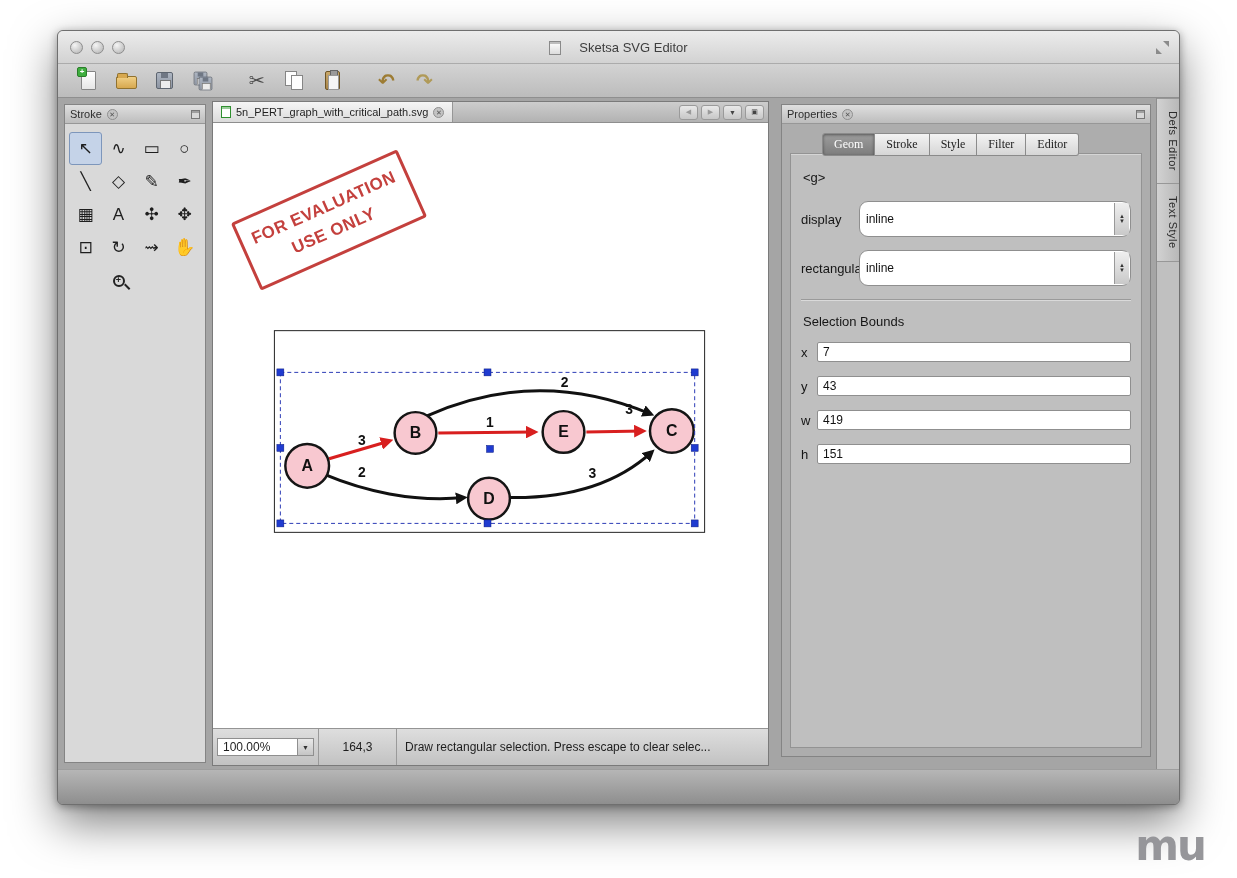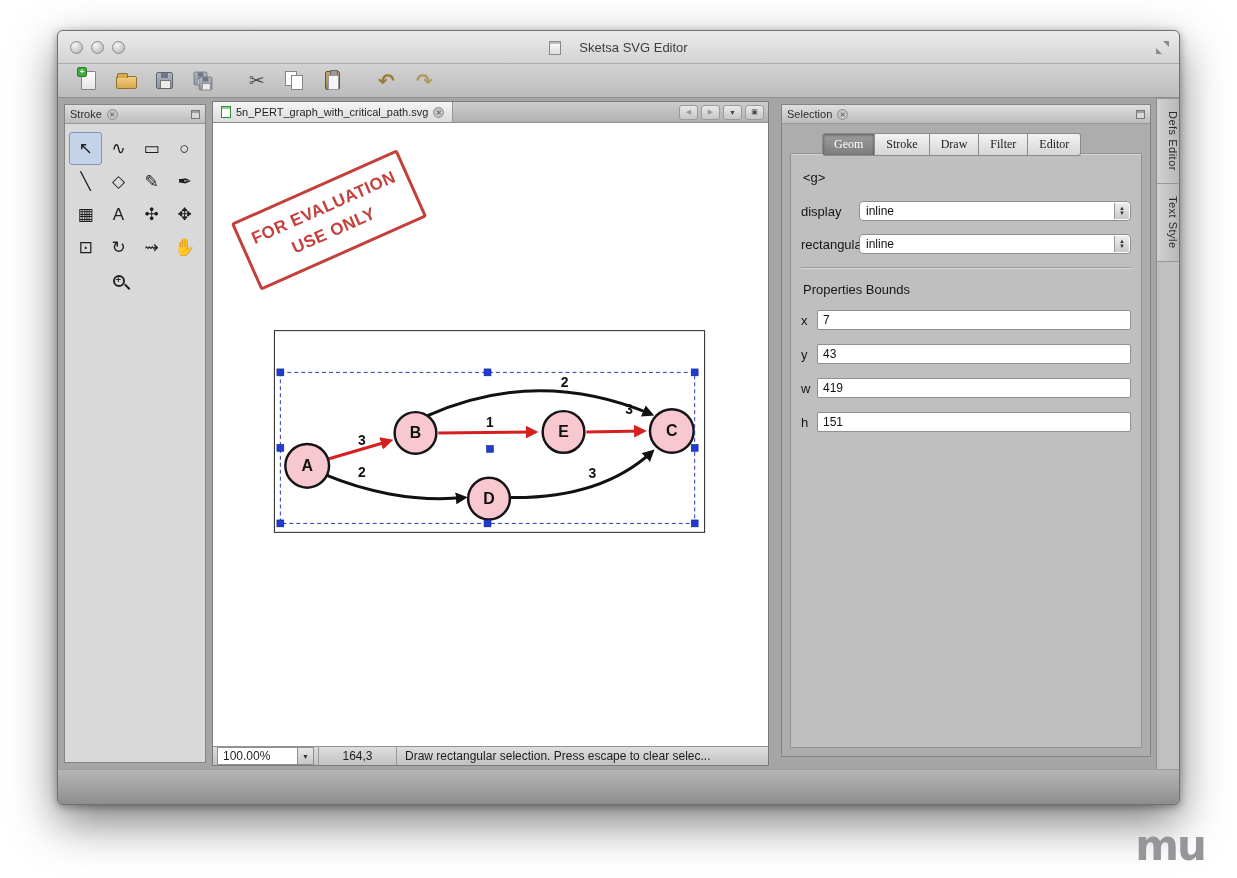--- a/index.html
+++ b/index.html
@@ -69,42 +69,42 @@
   .doctab{display:flex;align-items:center;gap:5px;padding:0 8px;background:linear-gradient(#f5f5f5,#dbdbdb);border-right:1px solid #969696;font-size:11px;color:#1f1f1f;}
   .fileicon{width:10px;height:12px;background:#fff;border:1px solid #2f8f2f;box-shadow:inset 0 2px 0 #99cc99;flex:none;}
   .tabnav{margin-left:auto;display:flex;align-items:center;gap:3px;padding-right:4px;}
   .navbtn{width:19px;height:15px;background:linear-gradient(#e9e9e9,#c7c7c7);border:1px solid #9a9a9a;border-radius:3px;font-size:7px;color:#9a9a9a;display:flex;align-items:center;justify-content:center;}
   .navbtn.dark{color:#444;}
   .canvas{position:absolute;left:0;top:21px;right:0;bottom:25px;background:#fff;overflow:hidden;}
   .gsvg{position:absolute;left:0;top:0;width:100%;height:100%;}
 
   .stamp{position:absolute;left:25px;top:60px;width:182px;height:74px;border:3px solid #c4403d;border-radius:3px;transform:rotate(-24deg);display:flex;flex-direction:column;align-items:center;justify-content:center;color:#c4403d;font-weight:bold;font-size:17px;letter-spacing:.5px;line-height:1.45;}
 
-  .statusbar{position:absolute;left:0;right:0;bottom:0;height:19px;background:linear-gradient(#dedede,#c2c2c2);border-top:1px solid #949494;display:flex;align-items:center;font-size:12px;color:#1e1e1e;}
+  .statusbar{position:absolute;left:0;right:0;bottom:0;height:37px;background:linear-gradient(#dedede,#c2c2c2);border-top:1px solid #949494;display:flex;align-items:center;font-size:12px;color:#1e1e1e;}
   .zoombox{width:106px;align-self:stretch;display:flex;align-items:center;border-right:1px solid #9a9a9a;padding:3px 4px;}
   .zoomfield{flex:1;height:18px;background:#fff;border:1px solid #8f8f8f;display:flex;align-items:center;padding-left:5px;font-size:12px;}
   .zoomarrow{width:16px;height:18px;background:linear-gradient(#e9e9e9,#c5c5c5);border:1px solid #8f8f8f;border-left:none;display:flex;align-items:center;justify-content:center;font-size:7px;color:#333;}
   .coords{width:78px;align-self:stretch;display:flex;align-items:center;justify-content:center;border-right:1px solid #9a9a9a;}
   .statustext{padding-left:8px;white-space:nowrap;overflow:hidden;}
 
   
   .props{position:absolute;left:723px;top:6px;width:370px;bottom:12px;background:#adadad;border:1px solid #848484;}
   .ptabs{display:flex;margin:9px 0 0 40px;position:relative;z-index:2;font-family:Liberation Serif, serif;}
   .ptab{font-size:12px;padding:3px 11px;background:linear-gradient(#f3f3f3,#d6d6d6);border:1px solid #8b8b8b;border-left:none;color:#1c1c1c;}
   .ptab:first-child{border-left:1px solid #8b8b8b;border-radius:3px 0 0 3px;}
   .ptab:last-child{border-radius:0 3px 3px 0;}
   .ptab.active{background:linear-gradient(#9d9d9d,#7d7d7d);color:#fff;box-shadow:inset 0 1px 3px rgba(0,0,0,.45);}
   .pinset{position:absolute;left:8px;right:8px;top:48px;bottom:8px;background:#bfbfbf;border:1px solid #939393;box-shadow:inset 0 1px 0 rgba(255,255,255,.35);padding:12px 10px;overflow:hidden;}
   .gtag{font-size:13px;color:#161616;margin:4px 0 16px 2px;}
   .frow{display:flex;align-items:center;margin-bottom:13px;}
   .flabel{width:58px;font-size:13px;color:#161616;flex:none;}
   .frow.short .flabel{width:16px;}
   .frow.short{margin-bottom:14px;}
   .finput{flex:1;height:20px;border:1px solid #8f8f8f;border-radius:2px;background:#fff;font-size:12px;padding:0 5px;font-family:inherit;color:#111;}
-  .fselect{flex:1;height:20px;border:1px solid #8f8f8f;border-radius:4px;background:#fff;display:flex;align-items:center;position:relative;font-size:12px;color:#111;padding-left:6px;}
+  .fselect{flex:1;height:36px;border:1px solid #8f8f8f;border-radius:9px;background:#fff;display:flex;align-items:center;position:relative;font-size:12px;color:#111;padding-left:6px;}
   .stepper{position:absolute;right:1px;top:1px;bottom:1px;width:15px;background:linear-gradient(#efefef,#c9c9c9);border-left:1px solid #999;display:flex;flex-direction:column;align-items:center;justify-content:center;font-size:6px;color:#333;line-height:5px;border-radius:0 2px 2px 0;}
   .sep{height:2px;border-top:1px solid #9a9a9a;border-bottom:1px solid #dadada;margin:6px 0 13px;}
   .sbtitle{font-size:13px;color:#161616;margin:0 0 13px 2px;}
 
   
   .sidestrip{position:absolute;right:0;top:0;bottom:0;width:23px;background:#c0c0c0;border-left:1px solid #8d8d8d;}
   .vtab{writing-mode:vertical-rl;font-size:11px;color:#2b2b2b;padding:12px 0;text-align:center;width:100%;border-bottom:1px solid #979797;background:linear-gradient(90deg,#d2d2d2,#b8b8b8);letter-spacing:.5px;}
   .vtab:first-child{border-top:1px solid #979797;}
 
   
@@ -316,28 +316,28 @@
           <span class="zoomfield">100.00%</span>
           <span class="zoomarrow">▼</span>
         </div>
         <div class="coords">164,3</div>
         <div class="statustext">Draw rectangular selection. Press escape to clear selec...</div>
       </div>
     </div>
 
     <div class="props">
       <div class="phead">
-        <span>Selection</span>
+        <span>Properties</span>
         <span class="closebadge">✕</span>
         <span class="dockic"></span>
       </div>
       <div class="ptabs">
         <span class="ptab active">Geom</span>
         <span class="ptab">Stroke</span>
-        <span class="ptab">Draw</span>
+        <span class="ptab">Style</span>
         <span class="ptab">Filter</span>
         <span class="ptab">Editor</span>
       </div>
       <div class="pinset">
         <div class="gtag">&lt;g&gt;</div>
 
         <div class="frow">
           <span class="flabel">display</span>
           <span class="fselect">
             <span>inline</span>
@@ -352,21 +352,21 @@
           <span class="fselect">
             <span>inline</span>
             <span class="stepper">
                 <span>▲</span>
                 <span>▼</span>
               </span>
           </span>
         </div>
 
         <div class="sep"></div>
-        <div class="sbtitle">Properties Bounds</div>
+        <div class="sbtitle">Selection Bounds</div>
 
         <div class="frow short">
           <span class="flabel">x</span>
           <input class="finput" value="7" style="">
         </div>
         <div class="frow short">
           <span class="flabel">y</span>
           <input class="finput" value="43" style="">
         </div>
         <div class="frow short">

